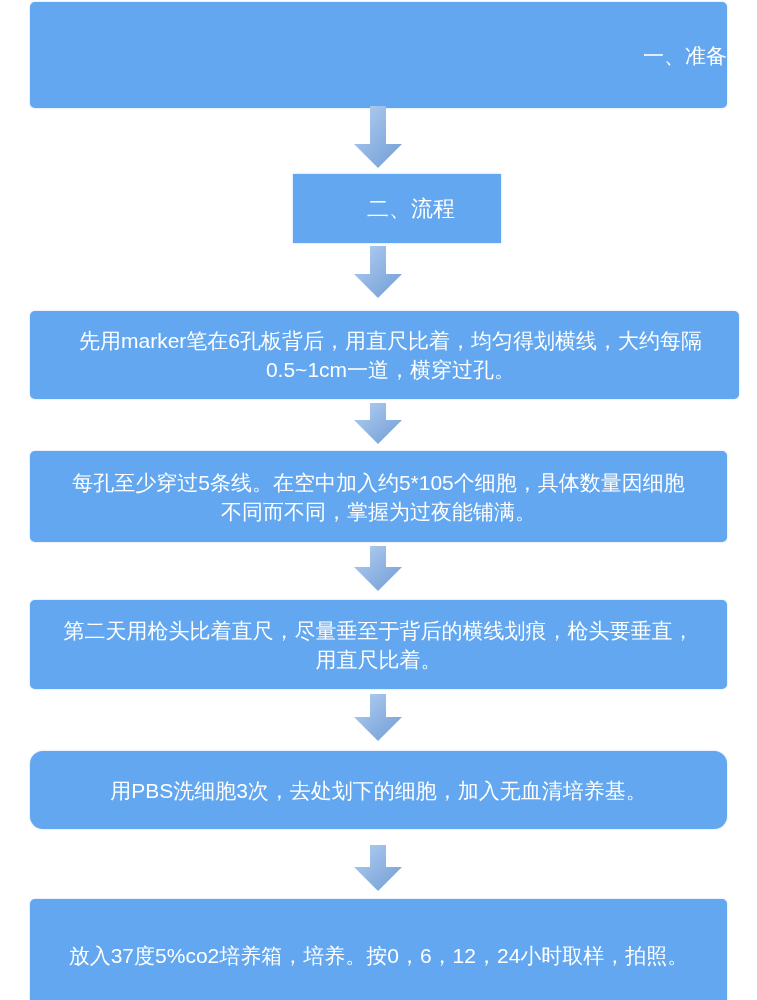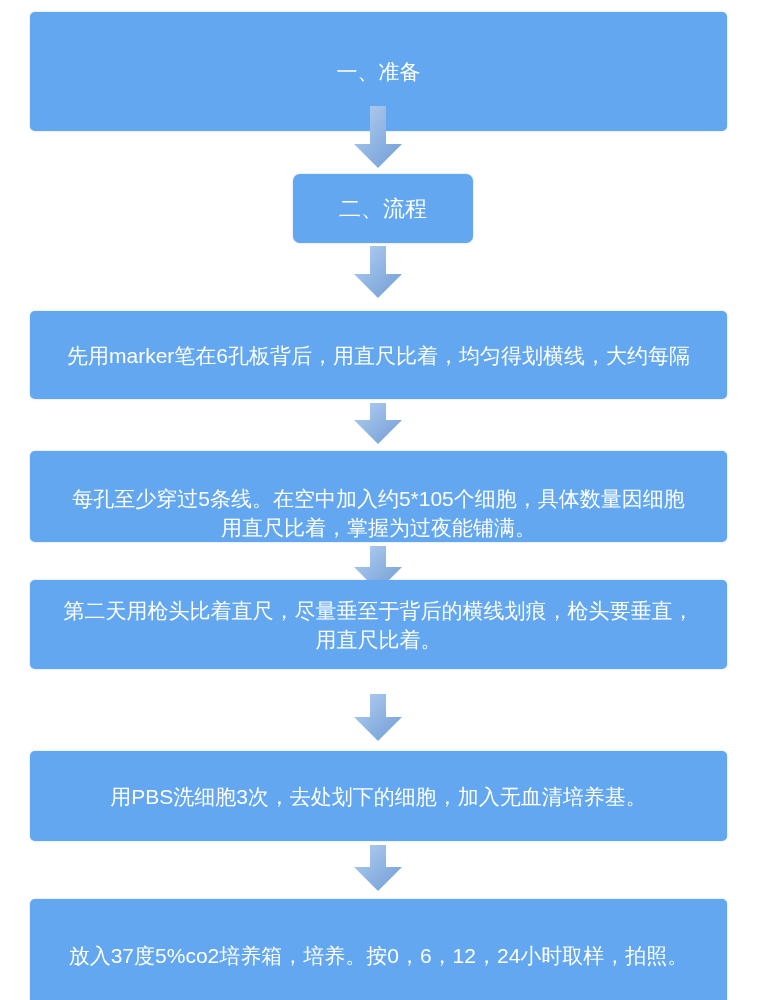--- a/index.html
+++ b/index.html
@@ -29,22 +29,23 @@
     line-height: 29px;
     box-shadow: 0 0 2px rgba(120, 170, 230, 0.55);
   }
   .box-full {
     left: 30px;
     width: 697px;
   }
   .box-small {
     left: 293px;
     width: 180px;
-    border-radius: 7px;
+    border-radius: 0;
     font-size: 22px;
+    padding-left: 28px;
   }
   .line {
     white-space: nowrap;
   }
   .arrow {
     position: absolute;
     left: 354px;
     width: 48px;
     display: block;
   }
@@ -62,63 +63,64 @@
 
   <svg class="defs-holder" aria-hidden="true">
     <defs>
       <linearGradient id="arrowGrad" x1="0" y1="0" x2="1" y2="1">
         <stop offset="0" stop-color="#b3cff2"></stop>
         <stop offset="1" stop-color="#6f9cd4"></stop>
       </linearGradient>
     </defs>
   </svg>
 
-  <div class="box box-full" style="top:12px; height:119px;">
+  <div class="box box-full" style="top:2px; height:106px;align-items:flex-end;">
     <div class="line">一、准备</div>
   </div>
 
   <svg class="arrow" style="top:106px;" width="48" height="62" viewBox="0 0 48 62">
     <polygon points="16,0 32,0 32,38 48,38 24,62 0,38 16,38" fill="url(#arrowGrad)"></polygon>
   </svg>
 
   <div class="box box-small" style="top:174px; height:69px;">
     <div class="line">二、流程</div>
   </div>
 
   <svg class="arrow" style="top:246px;" width="48" height="52" viewBox="0 0 48 52">
     <polygon points="16,0 32,0 32,28 48,28 24,52 0,28 16,28" fill="url(#arrowGrad)"></polygon>
   </svg>
 
-  <div class="box box-full" style="top:311px; height:88px;">
+  <div class="box box-full" style="top:311px; height:88px;padding-left:12px;">
     <div class="line">先用marker笔在6孔板背后，用直尺比着，均匀得划横线，大约每隔</div>
+    <div class="line">0.5~1cm一道，横穿过孔。</div>
   </div>
 
   <svg class="arrow" style="top:403px;" width="48" height="41" viewBox="0 0 48 41">
     <polygon points="16,0 32,0 32,17 48,17 24,41 0,17 16,17" fill="url(#arrowGrad)"></polygon>
   </svg>
 
-  <div class="box box-full" style="top:451px; height:91px;justify-content:flex-end;">
+  <div class="box box-full" style="top:451px; height:91px;">
     <div class="line">每孔至少穿过5条线。在空中加入约5*105个细胞，具体数量因细胞</div>
-    <div class="line">用直尺比着，掌握为过夜能铺满。</div>
+    <div class="line">不同而不同，掌握为过夜能铺满。</div>
   </div>
 
   <svg class="arrow" style="top:546px;" width="48" height="45" viewBox="0 0 48 45">
     <polygon points="16,0 32,0 32,21 48,21 24,45 0,21 16,21" fill="url(#arrowGrad)"></polygon>
   </svg>
 
-  <div class="box box-full" style="top:580px; height:89px;">
+  <div class="box box-full" style="top:600px; height:89px;">
     <div class="line">第二天用枪头比着直尺，尽量垂至于背后的横线划痕，枪头要垂直，</div>
     <div class="line">用直尺比着。</div>
   </div>
 
   <svg class="arrow" style="top:694px;" width="48" height="47" viewBox="0 0 48 47">
     <polygon points="16,0 32,0 32,23 48,23 24,47 0,23 16,23" fill="url(#arrowGrad)"></polygon>
   </svg>
 
-  <div class="box box-full" style="top:751px; height:90px;">
+  <div class="box box-full" style="top:751px; height:78px;border-radius:13px;">
     <div class="line">用PBS洗细胞3次，去处划下的细胞，加入无血清培养基。</div>
   </div>
 
   <svg class="arrow" style="top:845px;" width="48" height="46" viewBox="0 0 48 46">
     <polygon points="16,0 32,0 32,22 48,22 24,46 0,22 16,22" fill="url(#arrowGrad)"></polygon>
   </svg>
 
   <div class="box box-full" style="top:899px; height:112px;">
     <div class="line">放入37度5%co2培养箱，培养。按0，6，12，24小时取样，拍照。</div>
   </div>

